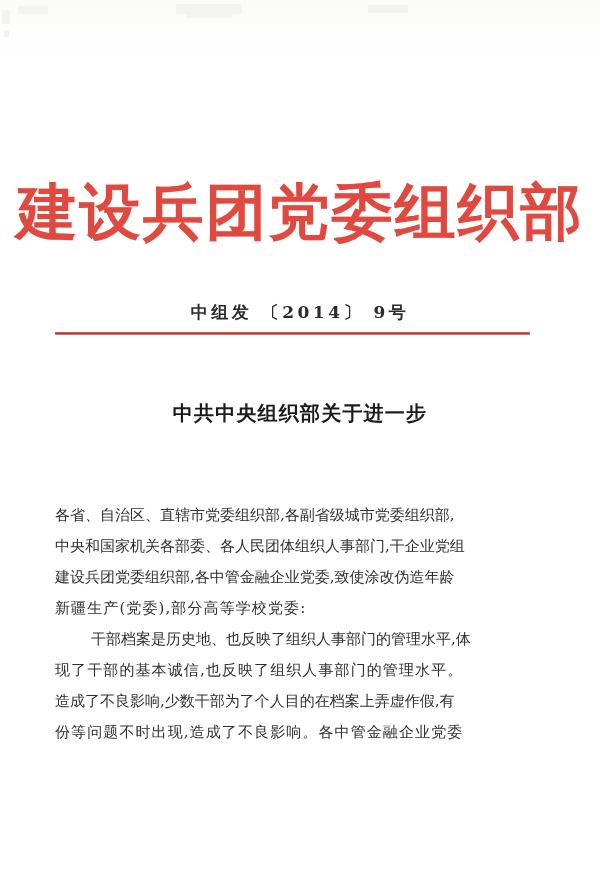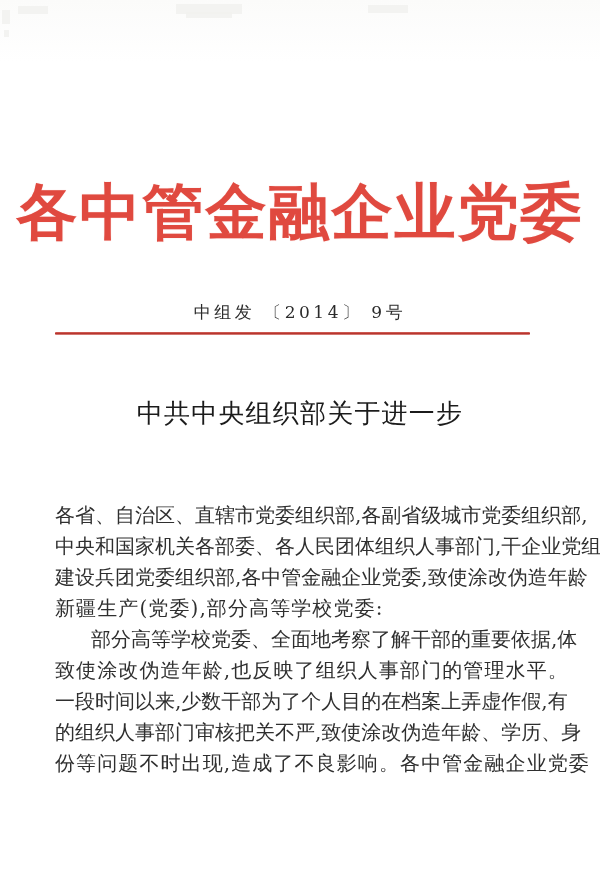--- a/index.html
+++ b/index.html
@@ -56,20 +56,21 @@
     position: absolute;
     left: 0;
     right: 0;
     top: 300px;
     text-align: center;
     color: #2b2b2b;
     font-size: 17px;
     line-height: 24px;
     letter-spacing: 3.5px;
     white-space: nowrap;
+    font-weight: bold;
   }
 
   
   .red-rule {
     position: absolute;
     left: 55px;
     width: 475px;
     top: 332px;
     height: 3px;
     background: linear-gradient(180deg, #d8685f 0%, #b3302a 55%, #e6a09a 100%);
@@ -77,35 +78,35 @@
   }
 
   
   .doc-title {
     position: absolute;
     left: 0;
     right: 0;
     top: 396px;
     text-align: center;
     color: #1b1b1b;
-    font-weight: 400;
-    font-size: 26px;
+    font-weight: 700;
+    font-size: 20px;
     line-height: 35px;
     letter-spacing: 1.2px;
   }
   .doc-title .line { display: block; white-space: nowrap; }
 
   
   .body-text {
     position: absolute;
     left: 55px;
     top: 500px;
     width: 492px;
     color: #2f2f2f;
-    font-size: 20px;
+    font-size: 15px;
     line-height: 31px;
     letter-spacing: 0.2px;
   }
   .body-line {
     display: block;
     white-space: nowrap;
     text-align: justify;
   }
   .body-line.indent { text-indent: 36px; }
   .body-line.tight { letter-spacing: 0px; }
@@ -116,36 +117,35 @@
 
 <div class="page">
 
   <div class="scan-artifact a1"></div>
   <div class="scan-artifact a2"></div>
   <div class="scan-artifact a3"></div>
   <div class="scan-artifact a4"></div>
   <div class="scan-artifact a5"></div>
   <div class="scan-artifact a6"></div>
 
-  <div class="masthead">各中管金融企业党委</div>
+  <div class="masthead">建设兵团党委组织部</div>
 
   <div class="doc-number">中组发 〔2014〕 9号</div>
 
   <div class="red-rule"></div>
 
   <div class="doc-title">
     <span class="line">中共中央组织部关于进一步</span>
   </div>
 
   <div class="body-text">
     <span class="body-line tight">各省、自治区、直辖市党委组织部,各副省级城市党委组织部,</span>
     <span class="body-line tight">中央和国家机关各部委、各人民团体组织人事部门,干企业党组</span>
     <span class="body-line tight">建设兵团党委组织部,各中管金融企业党委,致使涂改伪造年龄</span>
     <span class="body-line loose">新疆生产(党委),部分高等学校党委:</span>
 
-    <span class="body-line indent tight">部分高等学校党委、全面地考察了解干部的重要依据,体</span>
-    <span class="body-line loose">致使涂改伪造年龄,也反映了组织人事部门的管理水平。</span>
-    <span class="body-line tight">一段时间以来,少数干部为了个人目的在档案上弄虚作假,有</span>
-    <span class="body-line tight">的组织人事部门审核把关不严,致使涂改伪造年龄、学历、身</span>
+    <span class="body-line indent tight">干部档案是历史地、也反映了组织人事部门的管理水平,体</span>
+    <span class="body-line loose">现了干部的基本诚信,也反映了组织人事部门的管理水平。</span>
+    <span class="body-line tight">造成了不良影响,少数干部为了个人目的在档案上弄虚作假,有</span>
     <span class="body-line loose">份等问题不时出现,造成了不良影响。各中管金融企业党委</span>
   </div>
 
 </div>
 
 </body></html>

